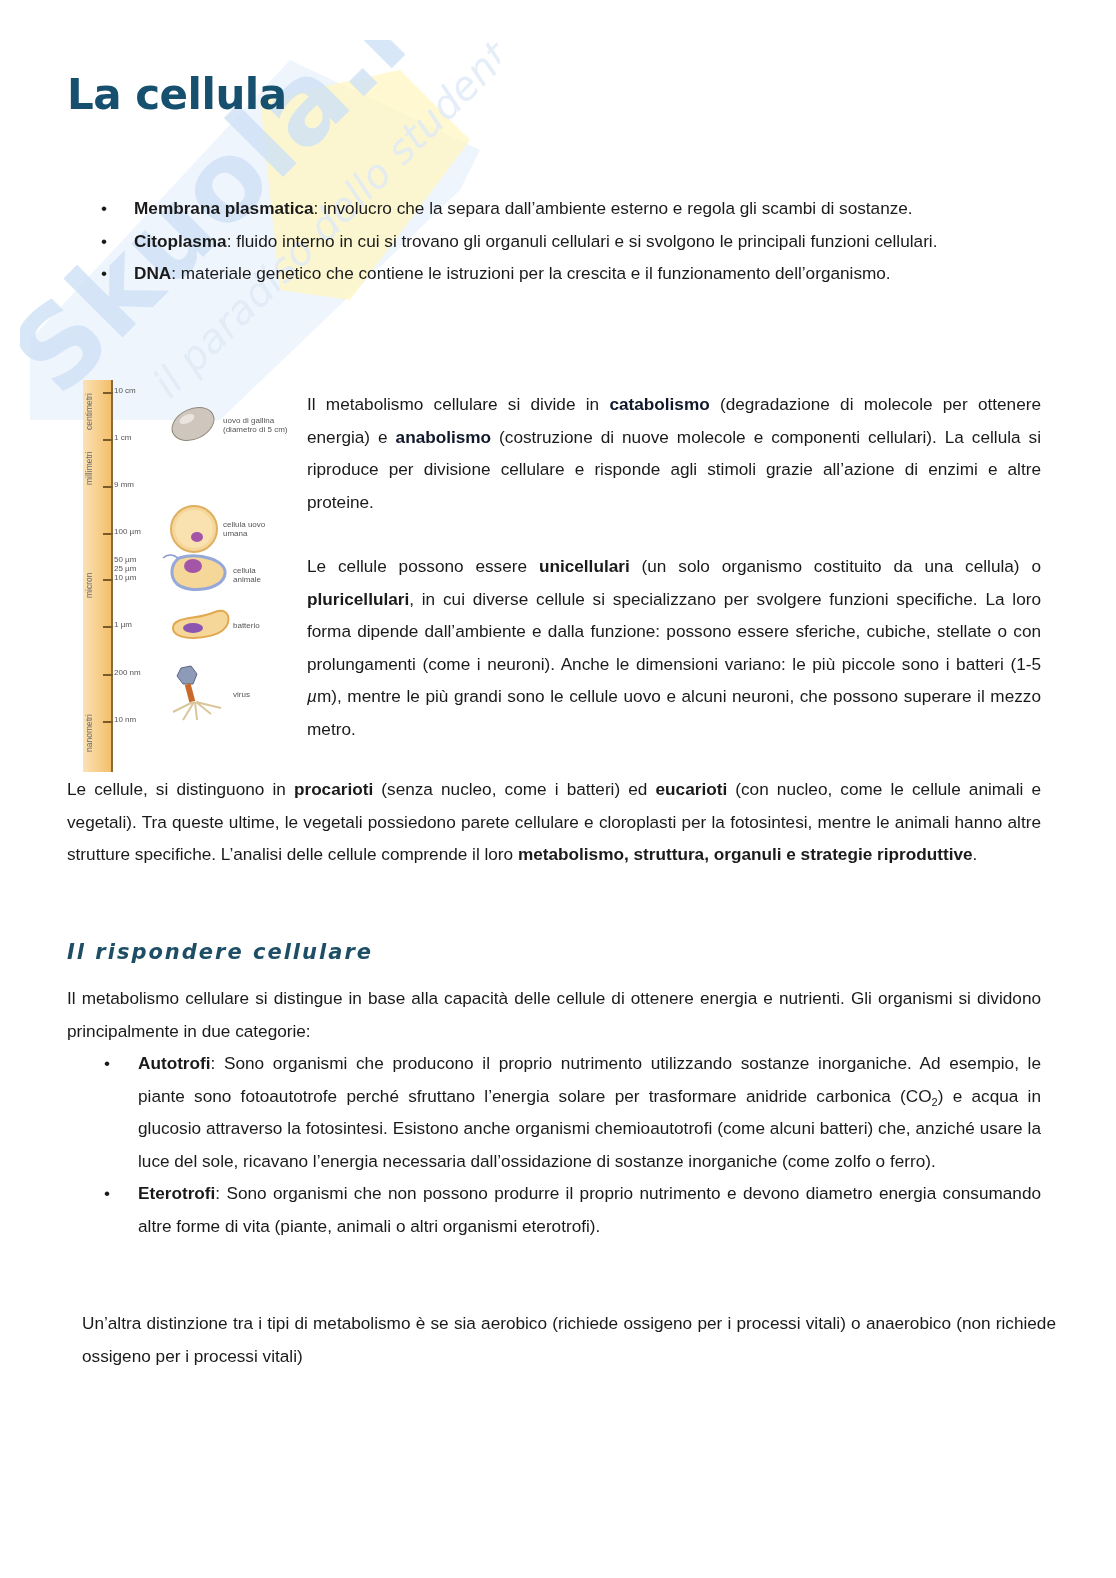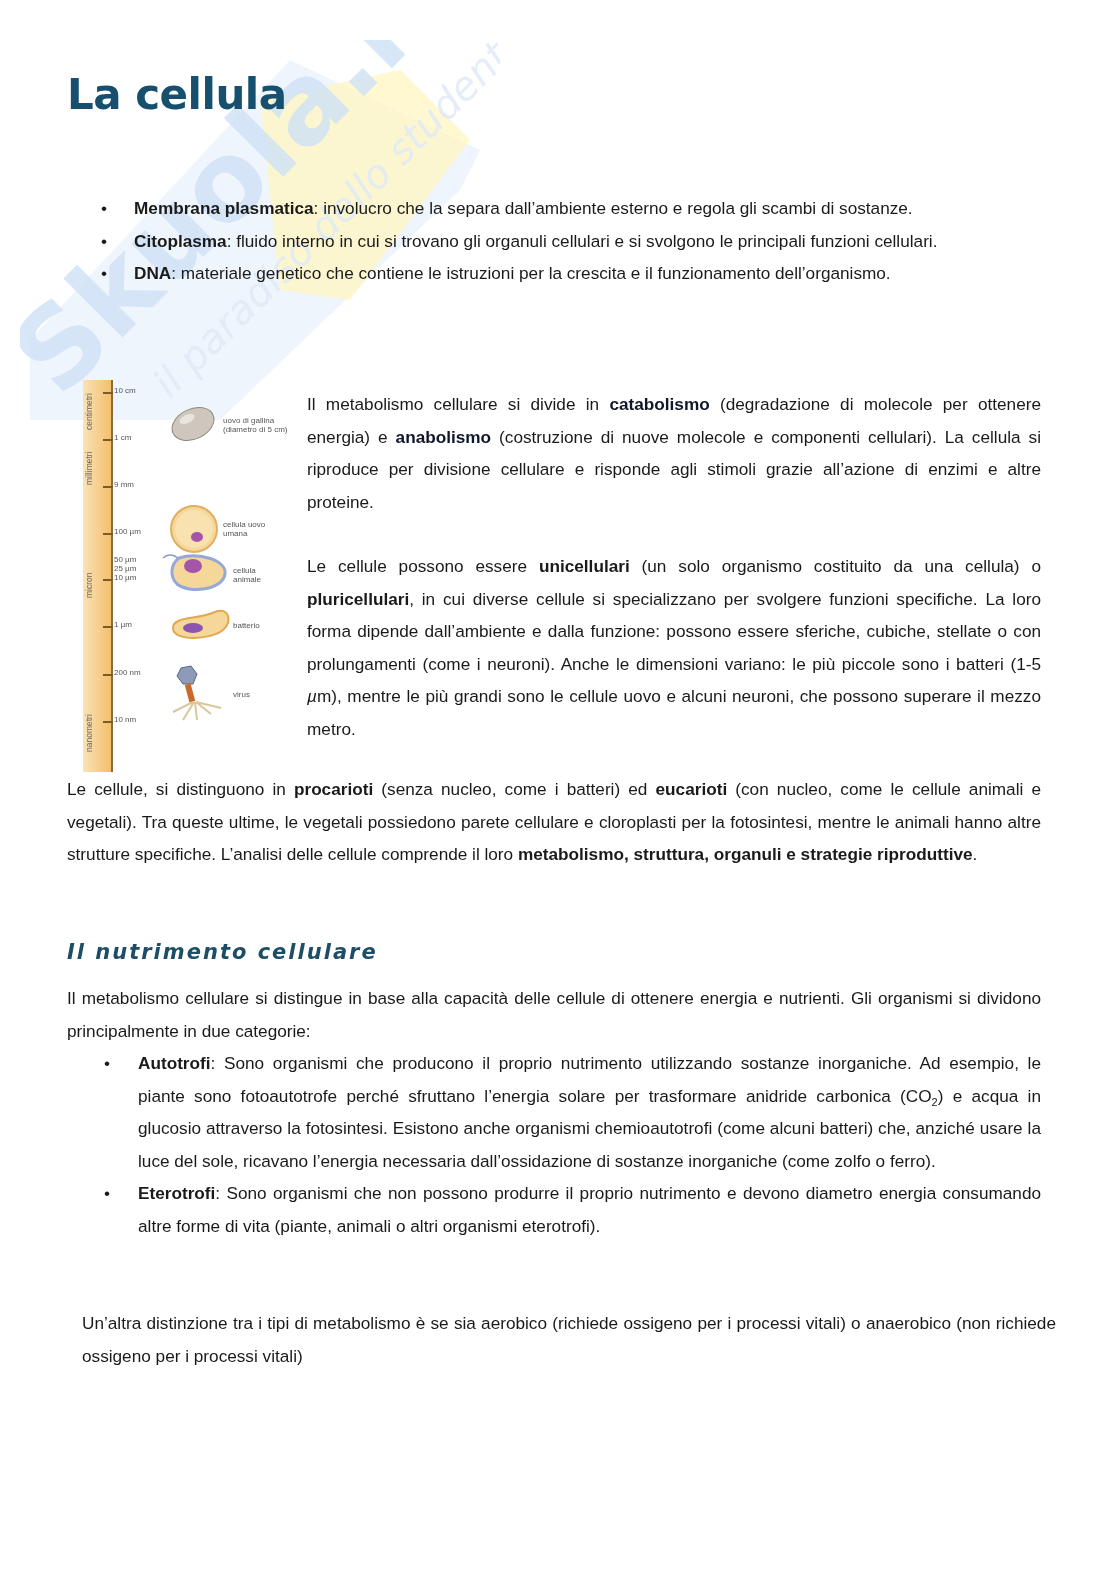--- a/index.html
+++ b/index.html
@@ -137,21 +137,21 @@
 
     <div class="side-text">
       <p><span>Il metabolismo cellulare si divide in </span><span class="pink">catabolismo</span><span> (degradazione di molecole per ottenere energia) e </span><span class="pink">anabolismo</span><span> (costruzione di nuove molecole e componenti cellulari). La cellula si riproduce per divisione cellulare e risponde agli stimoli grazie all’azione di enzimi e altre proteine.</span></p>
       <p><span>Le cellule possono essere </span><b>unicellulari</b><span> (un solo organismo costituito da una cellula) o </span><b>pluricellulari</b><span>, in cui diverse cellule si specializzano per svolgere funzioni specifiche. La loro forma dipende dall’ambiente e dalla funzione: possono essere sferiche, cubiche, stellate o con prolungamenti (come i neuroni). Anche le dimensioni variano: le più piccole sono i batteri (1-5 </span><i>µ</i><span>m), mentre le più grandi sono le cellule uovo e alcuni neuroni, che possono superare il mezzo metro.</span></p>
     </div>
 
     <div class="prok">
       <p><span>Le cellule, si distinguono in </span><b>procarioti</b><span> (senza nucleo, come i batteri) ed </span><b>eucarioti</b><span> (con nucleo, come le cellule animali e vegetali). Tra queste ultime, le vegetali possiedono parete cellulare e cloroplasti per la fotosintesi, mentre le animali hanno altre strutture specifiche. L’analisi delle cellule comprende il loro </span><b>metabolismo, struttura, organuli e strategie riproduttive</b><span>.</span></p>
     </div>
 
-    <h2 class="section">Il nutrimento cellulare</h2>
+    <h2 class="section">Il rispondere cellulare</h2>
 
     <div class="meta">
       <p>Il metabolismo cellulare si distingue in base alla capacità delle cellule di ottenere energia e nutrienti. Gli organismi si dividono principalmente in due categorie:</p>
       <ul class="bul2">
         <li><span class="dot">•</span><b>Autotrofi</b><span>: Sono organismi che producono il proprio nutrimento utilizzando sostanze inorganiche. Ad esempio, le piante sono fotoautotrofe perché sfruttano l’energia solare per trasformare anidride carbonica (CO</span><sub>2</sub><span>) e acqua in glucosio attraverso la fotosintesi. Esistono anche organismi chemioautotrofi (come alcuni batteri) che, anziché usare la luce del sole, ricavano l’energia necessaria dall’ossidazione di sostanze inorganiche (come zolfo o ferro).</span></li>
         <li><span class="dot">•</span><b>Eterotrofi</b><span>: Sono organismi che non possono produrre il proprio nutrimento e devono diametro energia consumando altre forme di vita (piante, animali o altri organismi eterotrofi).</span></li>
       </ul>
     </div>
 
     <div class="aero">

